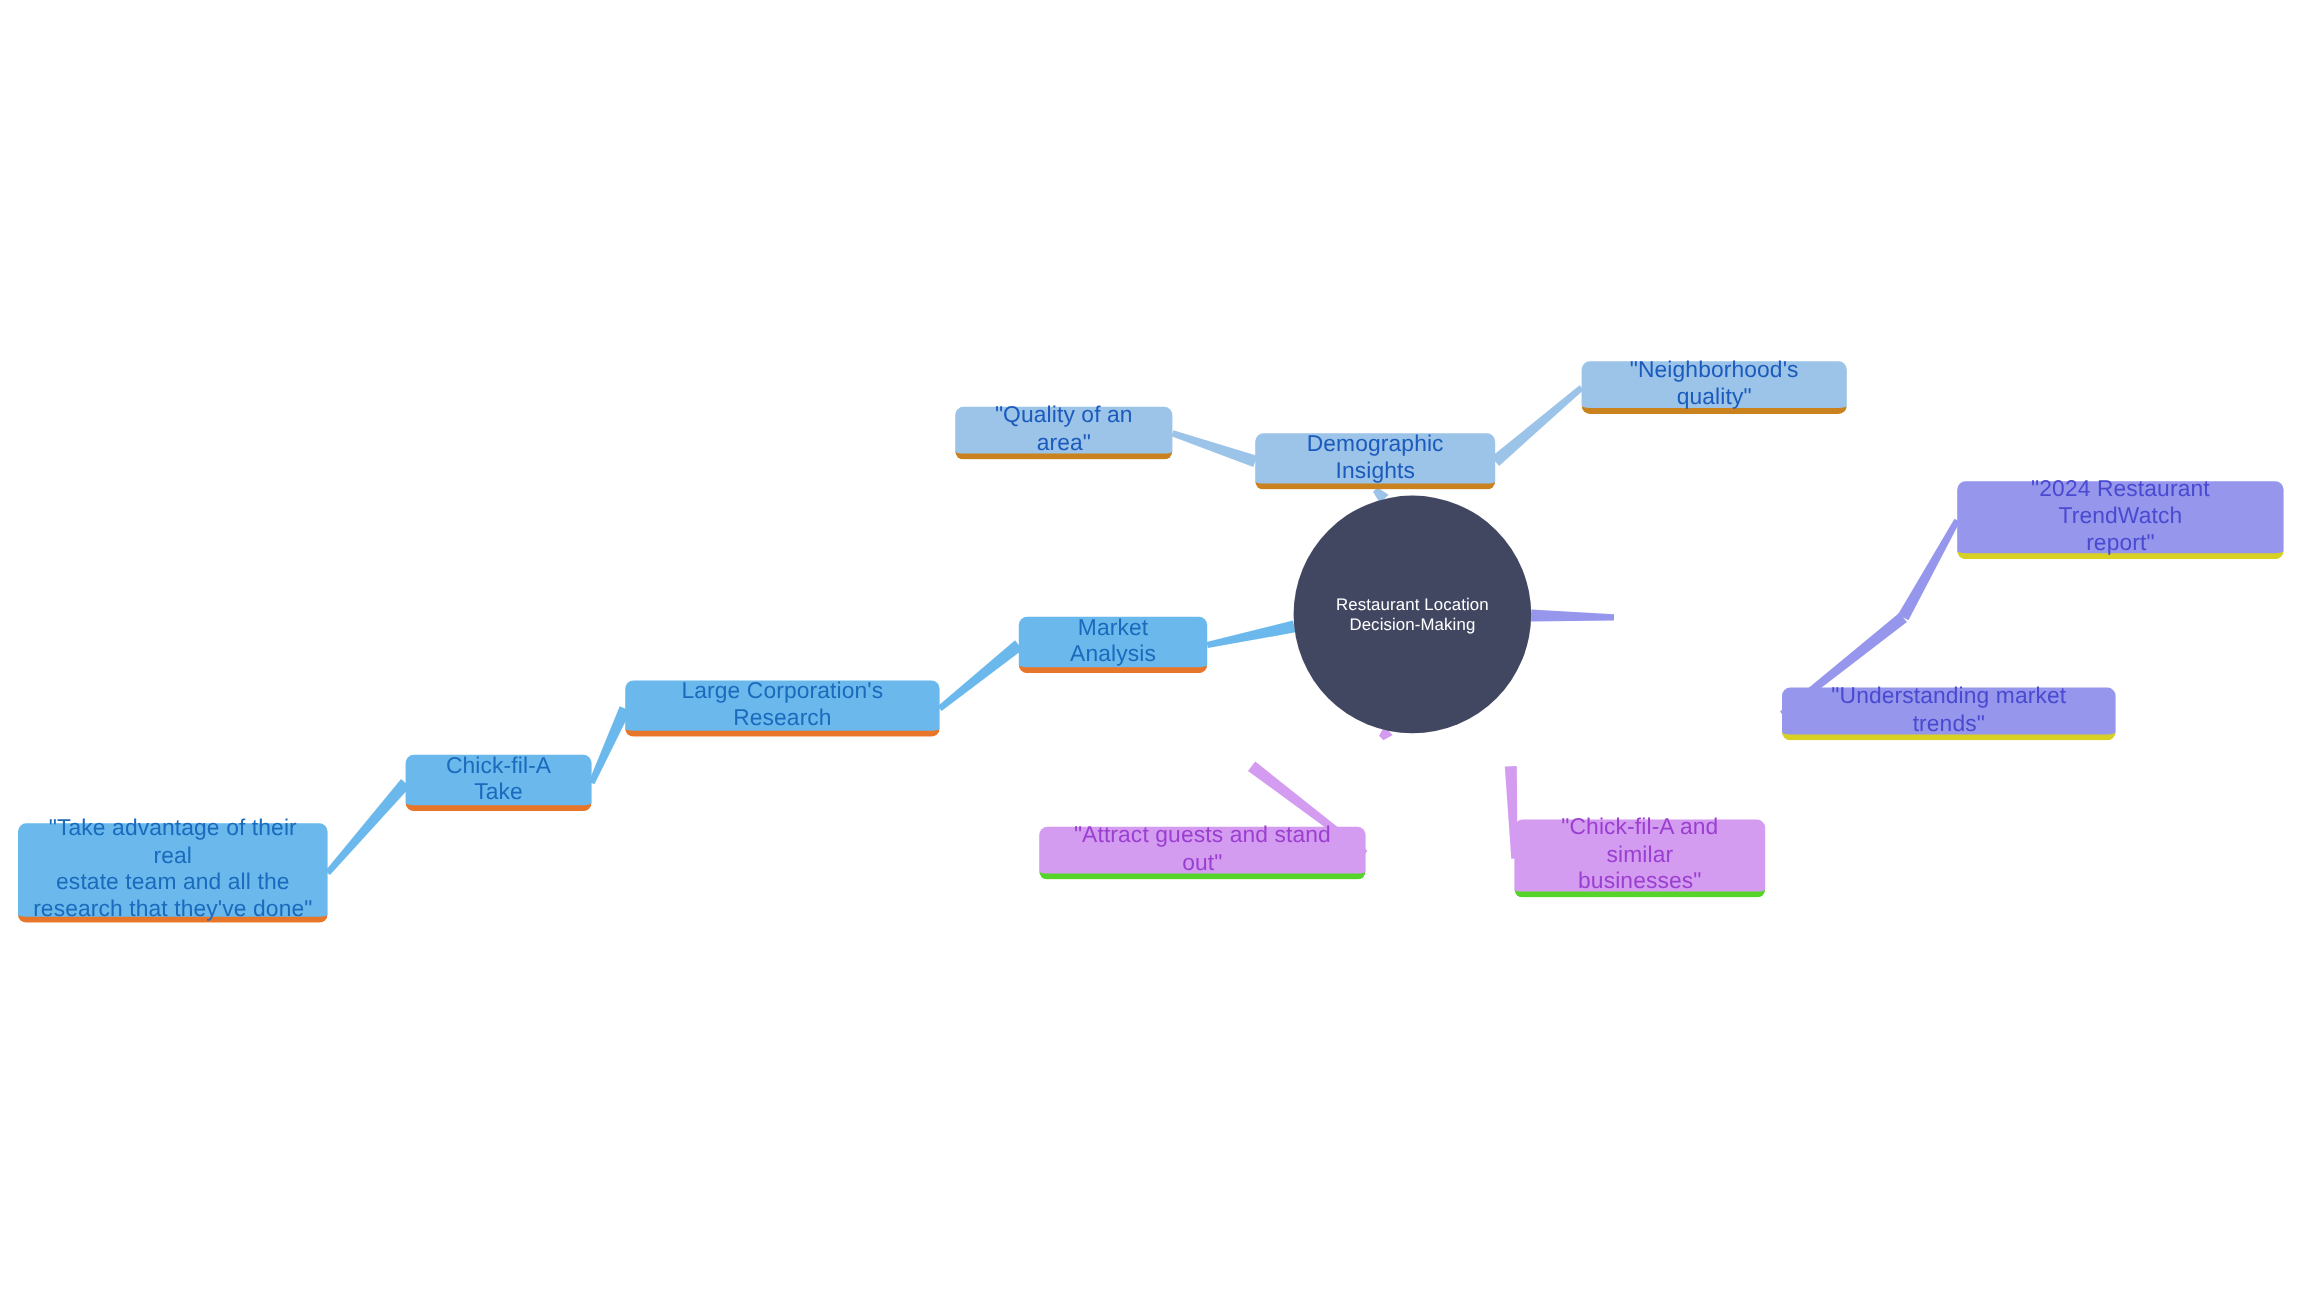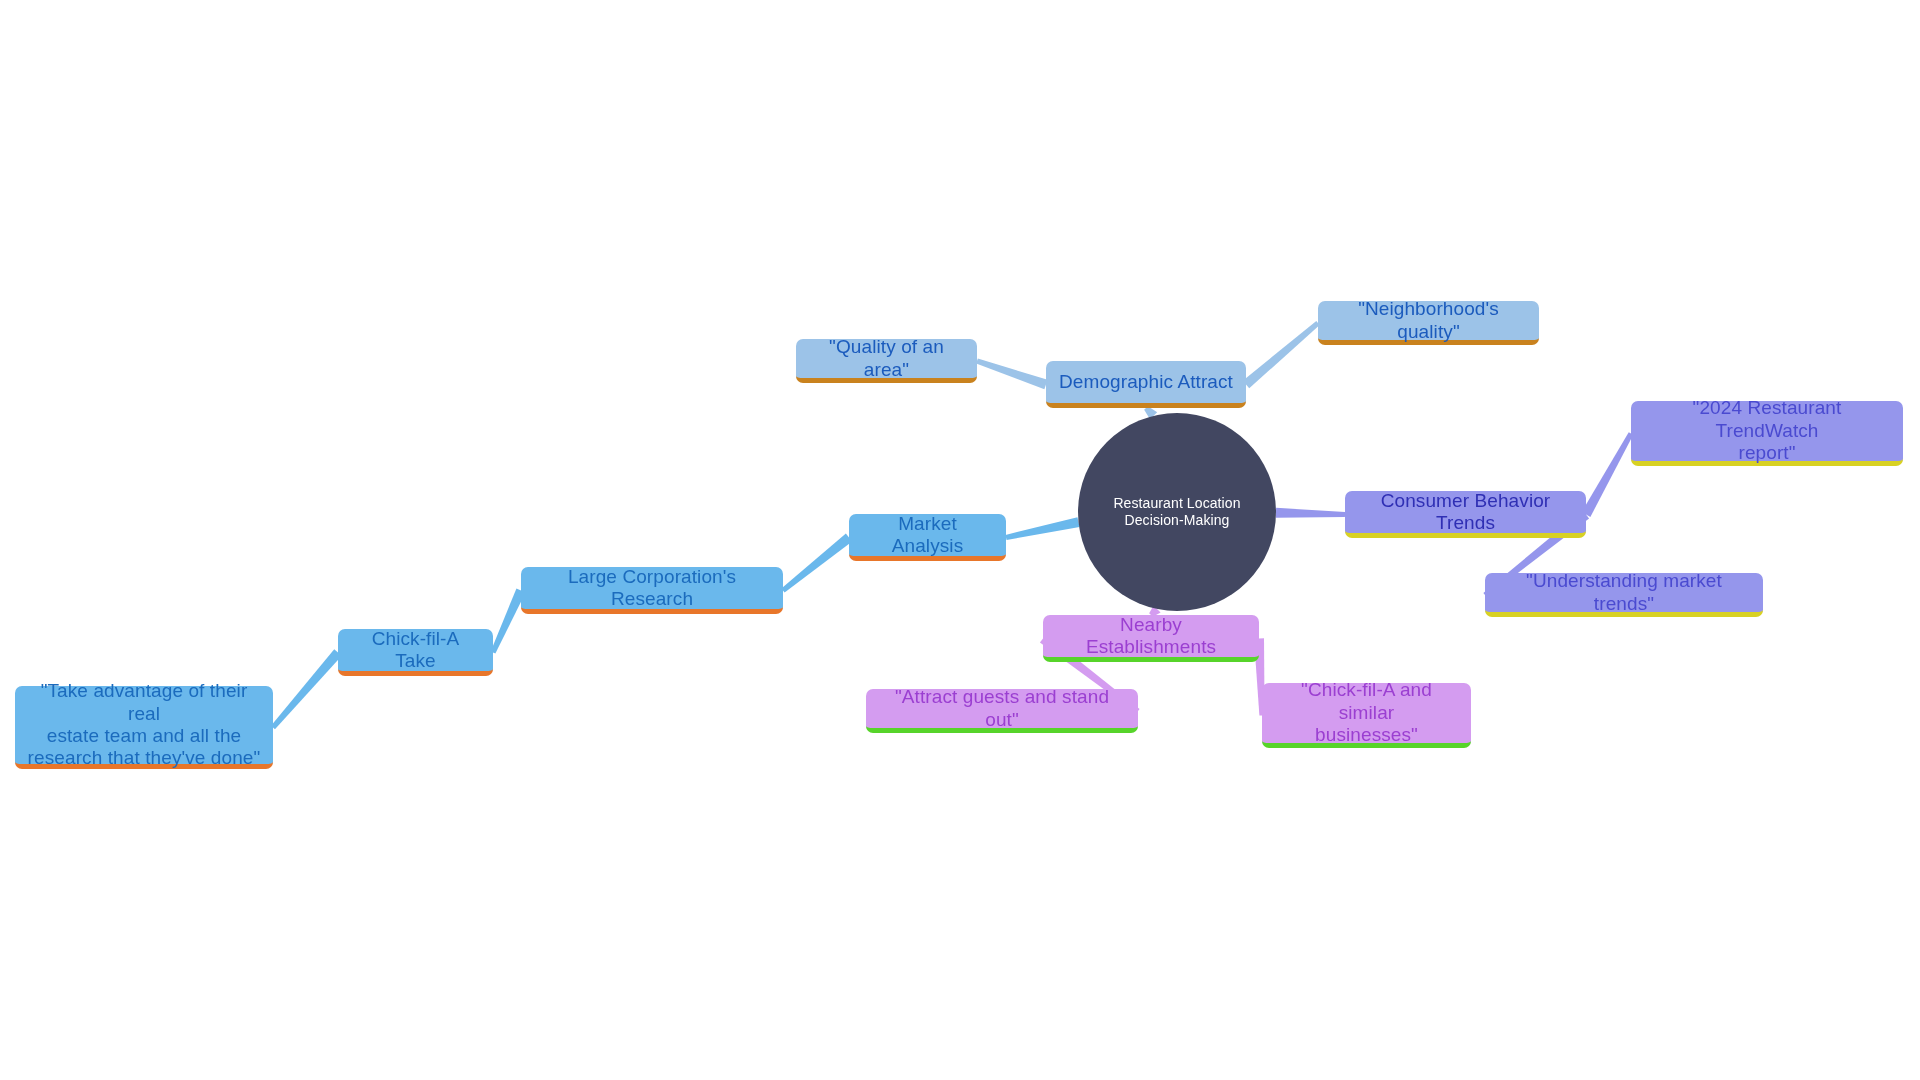--- a/index.html
+++ b/index.html
@@ -68,28 +68,26 @@
       <polygon points="1153.5454905273546,605.4252119925909 1149.167875631599,613.1551909858441 1152.832124368401,616.8448090141559 1160.5921227135127,612.5206312778059" fill="#d49cf0"></polygon>
       <polygon points="1039.966633403249,642.4747562302254 1136.4226493696895,713.0668732397172 1139.5773506303105,708.9331267602828 1046.033366596751,634.5252437697746" fill="#d49cf0"></polygon>
       <polygon points="1254.0037905914558,638.6946575094238 1259.401971107557,715.6012219049004 1264.598028892443,715.3987780950996 1263.9962094085442,638.3053424905762" fill="#d49cf0"></polygon>
       <polygon points="1077.472129965205,517.1753519193604 1005.4587224701341,534.9569666467656 1006.5412775298659,540.0430333532344 1079.5539666185355,526.9562494318003" fill="#6ab8ec"></polygon>
       <polygon points="845.8693265039724,533.6014254577769 781.3720497820656,588.472741238044 784.6279502179344,592.527258761956 852.1306734960276,541.3985745422231" fill="#6ab8ec"></polygon>
       <polygon points="516.4431470017066,588.4420663878675 490.6304364408874,651.4298745216911 495.3695635591126,653.5701254783089 525.5568529982934,592.5579336121325" fill="#6ab8ec"></polygon>
       <polygon points="334.2215545860509,649.2253473079107 271.03520838474645,725.7971806001136 274.96479161525355,729.2028193998864 341.7784454139491,655.7746526920893" fill="#6ab8ec"></polygon>
     </svg>
 <div class="node node-root" style="left: 1078px; top: 413px; width: 198px; height: 198px; background: rgb(66, 71, 97); color: rgb(255, 255, 255);"><span>Restaurant Location
 Decision-Making</span></div>
-    <div class="node node-box" style="left: 1046px; top: 361px; width: 200px; height: 47px; background: rgb(156, 195, 232); color: rgb(27, 91, 189); border-bottom: 5px solid rgb(201, 130, 30);"><span>Demographic Attract</span></div>
+    <div class="node node-box" style="left: 1046px; top: 361px; width: 200px; height: 47px; background: rgb(156, 195, 232); color: rgb(27, 91, 189); border-bottom: 5px solid rgb(201, 130, 30);"><span>Demographic Insights</span></div>
     <div class="node node-box" style="left: 796px; top: 339px; width: 181px; height: 44px; background: rgb(156, 195, 232); color: rgb(27, 91, 189); border-bottom: 5px solid rgb(201, 130, 30);"><span>"Quality of an area"</span></div>
     <div class="node node-box" style="left: 1318px; top: 301px; width: 221px; height: 44px; background: rgb(156, 195, 232); color: rgb(27, 91, 189); border-bottom: 5px solid rgb(201, 130, 30);"><span>"Neighborhood's quality"</span></div>
-    <div class="node node-box" style="left: 1345px; top: 491px; width: 241px; height: 47px; background: rgb(149, 150, 236); color: rgb(47, 47, 180); border-bottom: 5px solid rgb(216, 209, 35);"><span>Consumer Behavior Trends</span></div>
     <div class="node node-box" style="left: 1631px; top: 401px; width: 272px; height: 65px; background: rgb(149, 150, 236); color: rgb(74, 74, 208); border-bottom: 5px solid rgb(216, 209, 35);"><span>"2024 Restaurant TrendWatch
 report"</span></div>
     <div class="node node-box" style="left: 1485px; top: 573px; width: 278px; height: 44px; background: rgb(149, 150, 236); color: rgb(74, 74, 208); border-bottom: 5px solid rgb(216, 209, 35);"><span>"Understanding market trends"</span></div>
-    <div class="node node-box" style="left: 1043px; top: 615px; width: 216px; height: 47px; background: rgb(212, 156, 240); color: rgb(155, 63, 209); border-bottom: 5px solid rgb(87, 212, 42);"><span>Nearby Establishments</span></div>
     <div class="node node-box" style="left: 866px; top: 689px; width: 272px; height: 44px; background: rgb(212, 156, 240); color: rgb(155, 63, 209); border-bottom: 5px solid rgb(87, 212, 42);"><span>"Attract guests and stand out"</span></div>
     <div class="node node-box" style="left: 1262px; top: 683px; width: 209px; height: 65px; background: rgb(212, 156, 240); color: rgb(155, 63, 209); border-bottom: 5px solid rgb(87, 212, 42);"><span>"Chick-fil-A and similar
 businesses"</span></div>
     <div class="node node-box" style="left: 849px; top: 514px; width: 157px; height: 47px; background: rgb(106, 184, 236); color: rgb(27, 107, 189); border-bottom: 5px solid rgb(232, 118, 42); justify-content: flex-end;"><span>Market Analysis</span></div>
     <div class="node node-box" style="left: 521px; top: 567px; width: 262px; height: 47px; background: rgb(106, 184, 236); color: rgb(27, 107, 189); border-bottom: 5px solid rgb(232, 118, 42);"><span>Large Corporation's Research</span></div>
     <div class="node node-box" style="left: 338px; top: 629px; width: 155px; height: 47px; background: rgb(106, 184, 236); color: rgb(27, 107, 189); border-bottom: 5px solid rgb(232, 118, 42);"><span>Chick-fil-A Take</span></div>
     <div class="node node-box" style="left: 15px; top: 686px; width: 258px; height: 83px; background: rgb(106, 184, 236); color: rgb(27, 107, 189); border-bottom: 5px solid rgb(232, 118, 42);"><span>"Take advantage of their real
 estate team and all the
 research that they've done"</span></div>
   </div>

